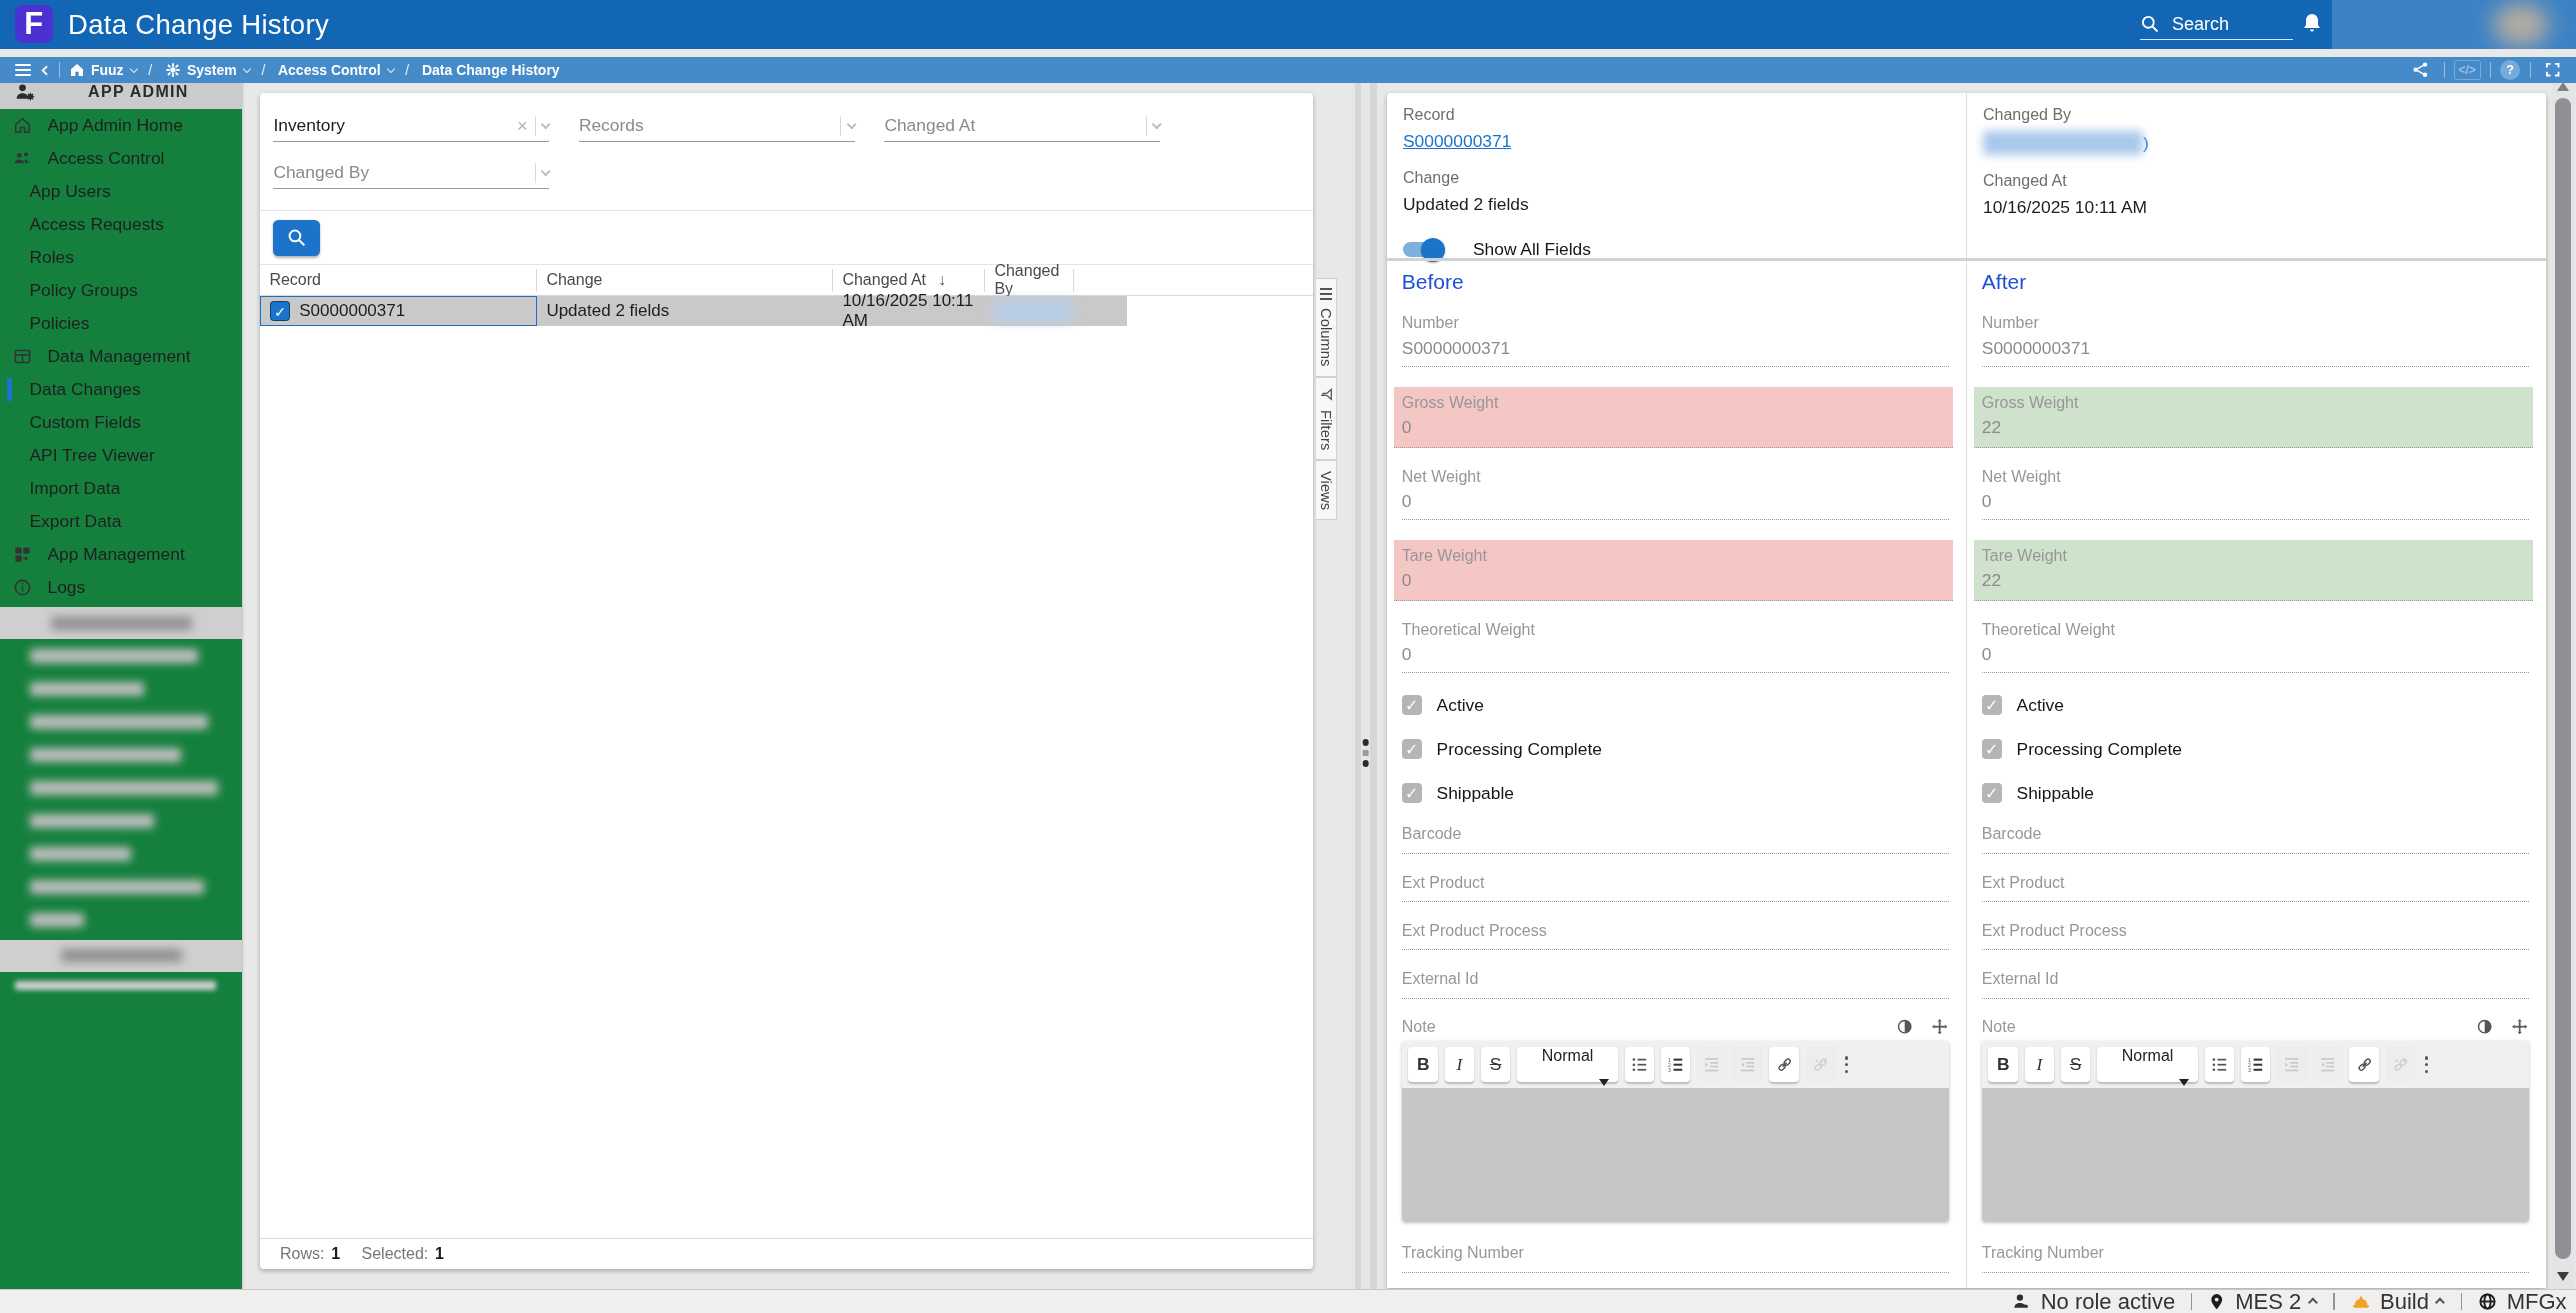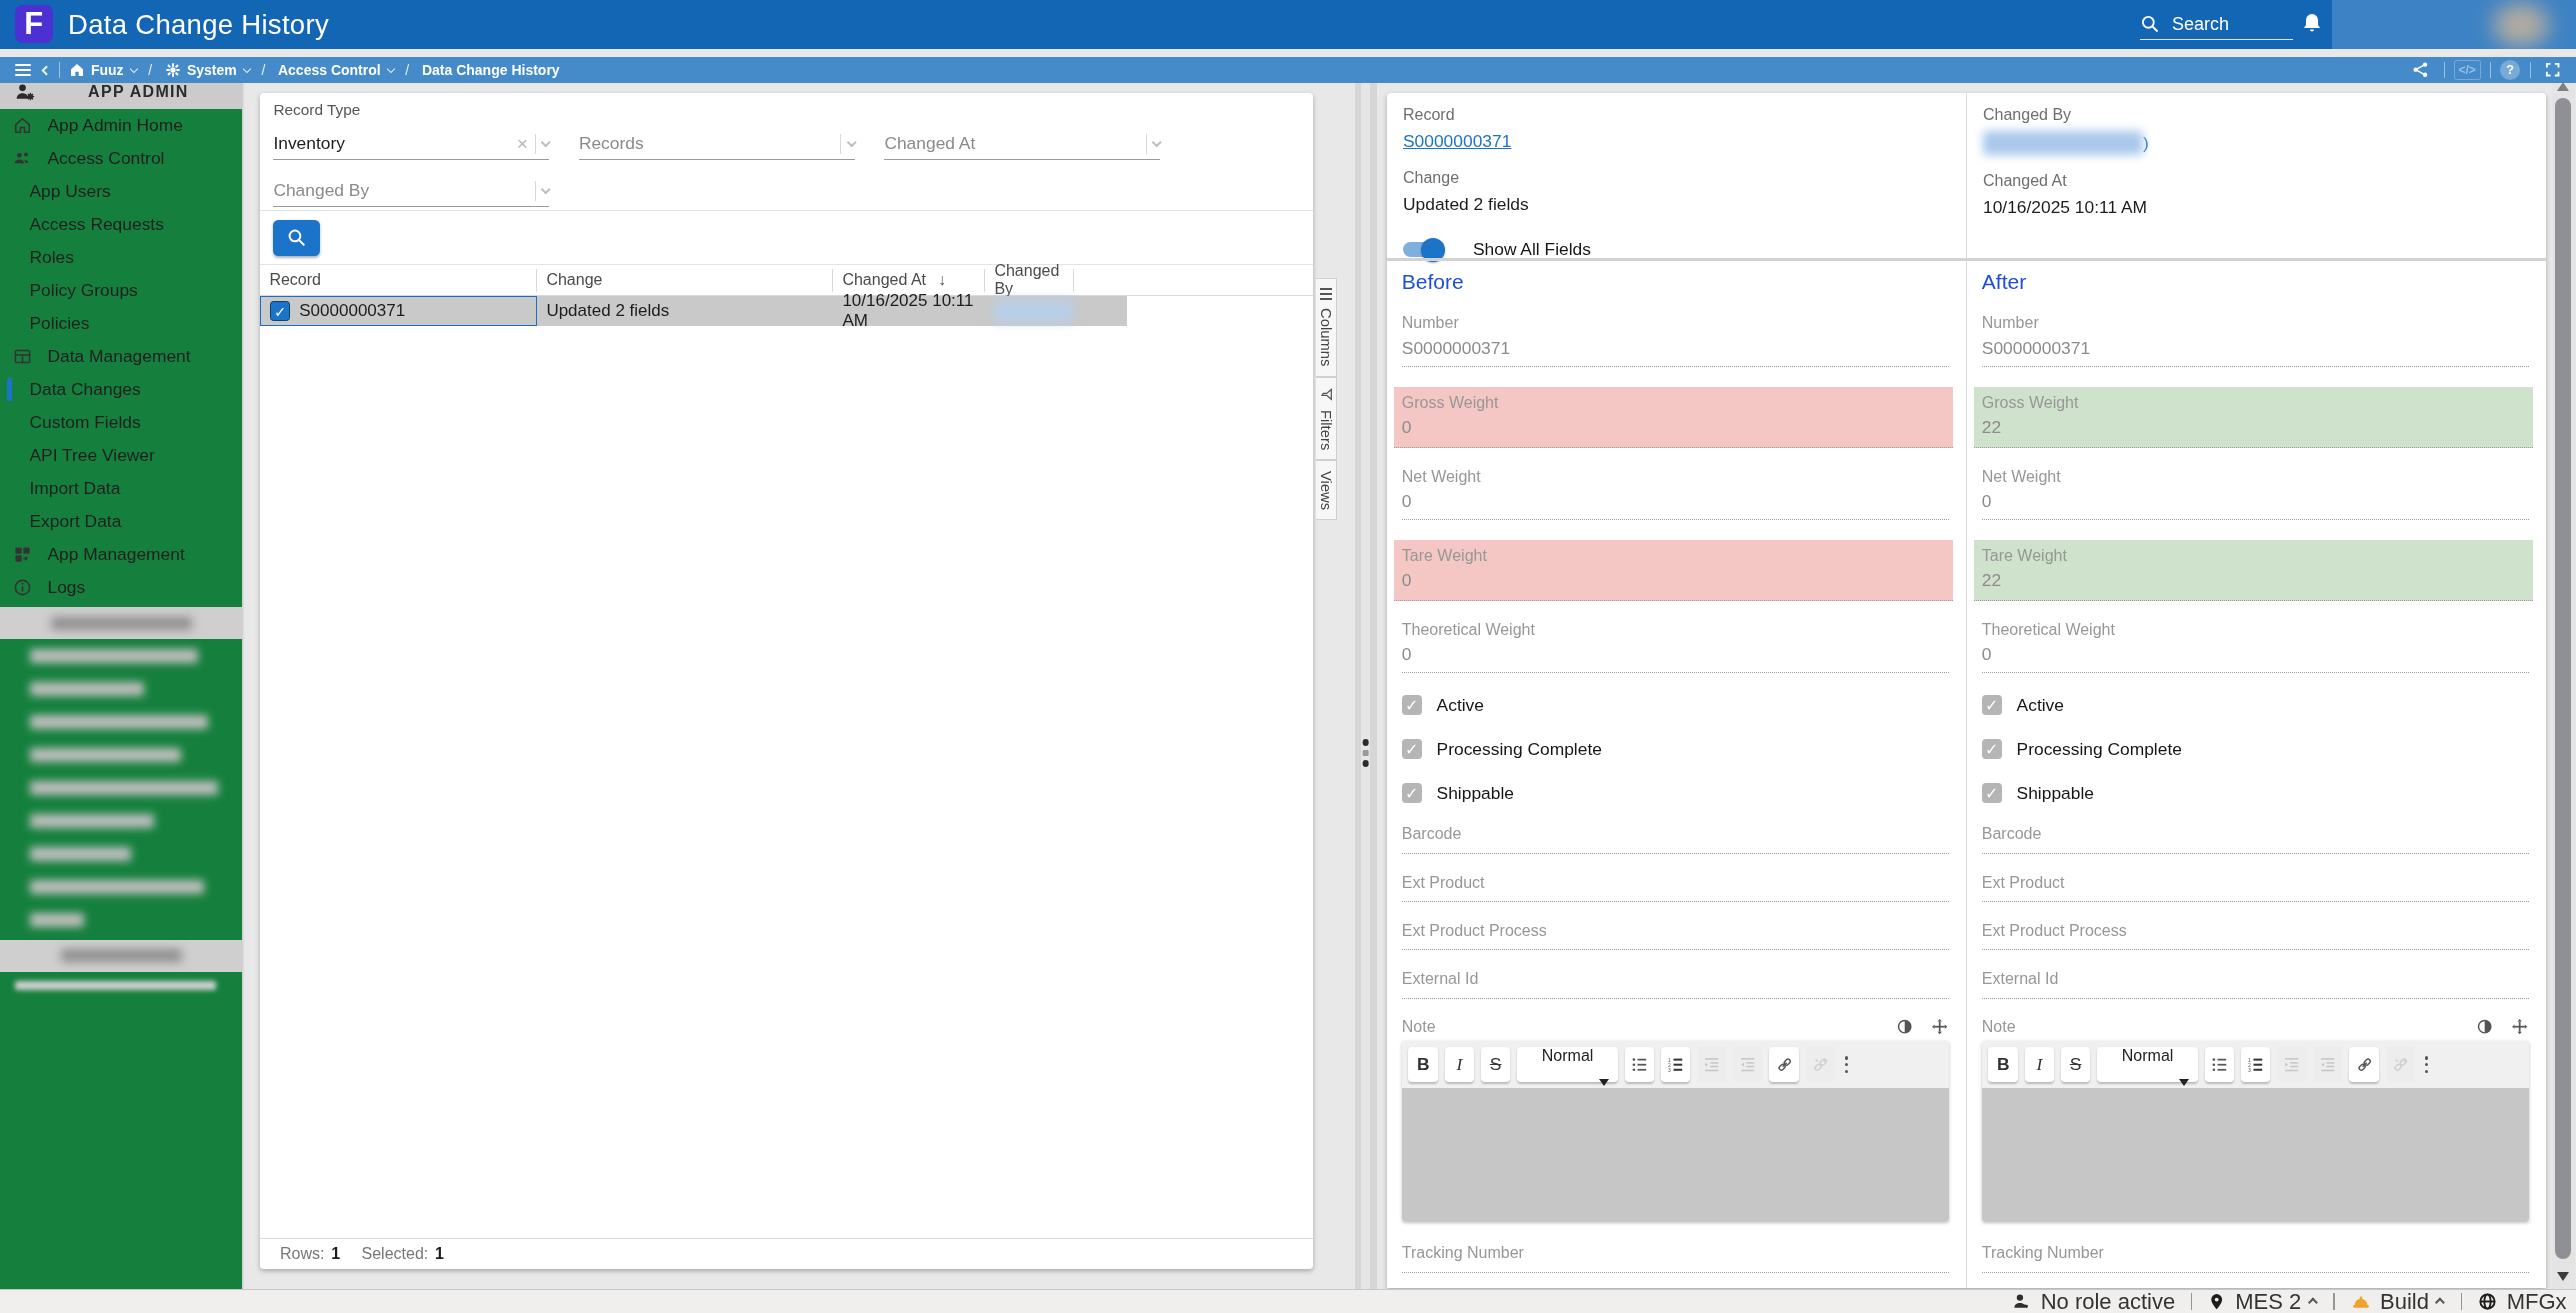--- a/index.html
+++ b/index.html
@@ -364,21 +364,20 @@
       <span class="b1" style="width:54px"></span>
     </div>
   <div class="sb-sechead">
       <div class="blurbar" style="width:121px"></div>
     </div>
   <div class="sb-footline"></div>
 </div>
 
 <div class="main-card">
   <div class="filters">
-    <div class="flabel-top">Record Type</div>
     <div class="frow">
       <div class="ffield">
         <span class="fval">Inventory</span>
         <span class="ficons">
           <span class="fclear">×</span>
           <span class="fdiv"></span>
           <span class="chevg"></span>
         </span>
       </div>
       <div class="ffield">

